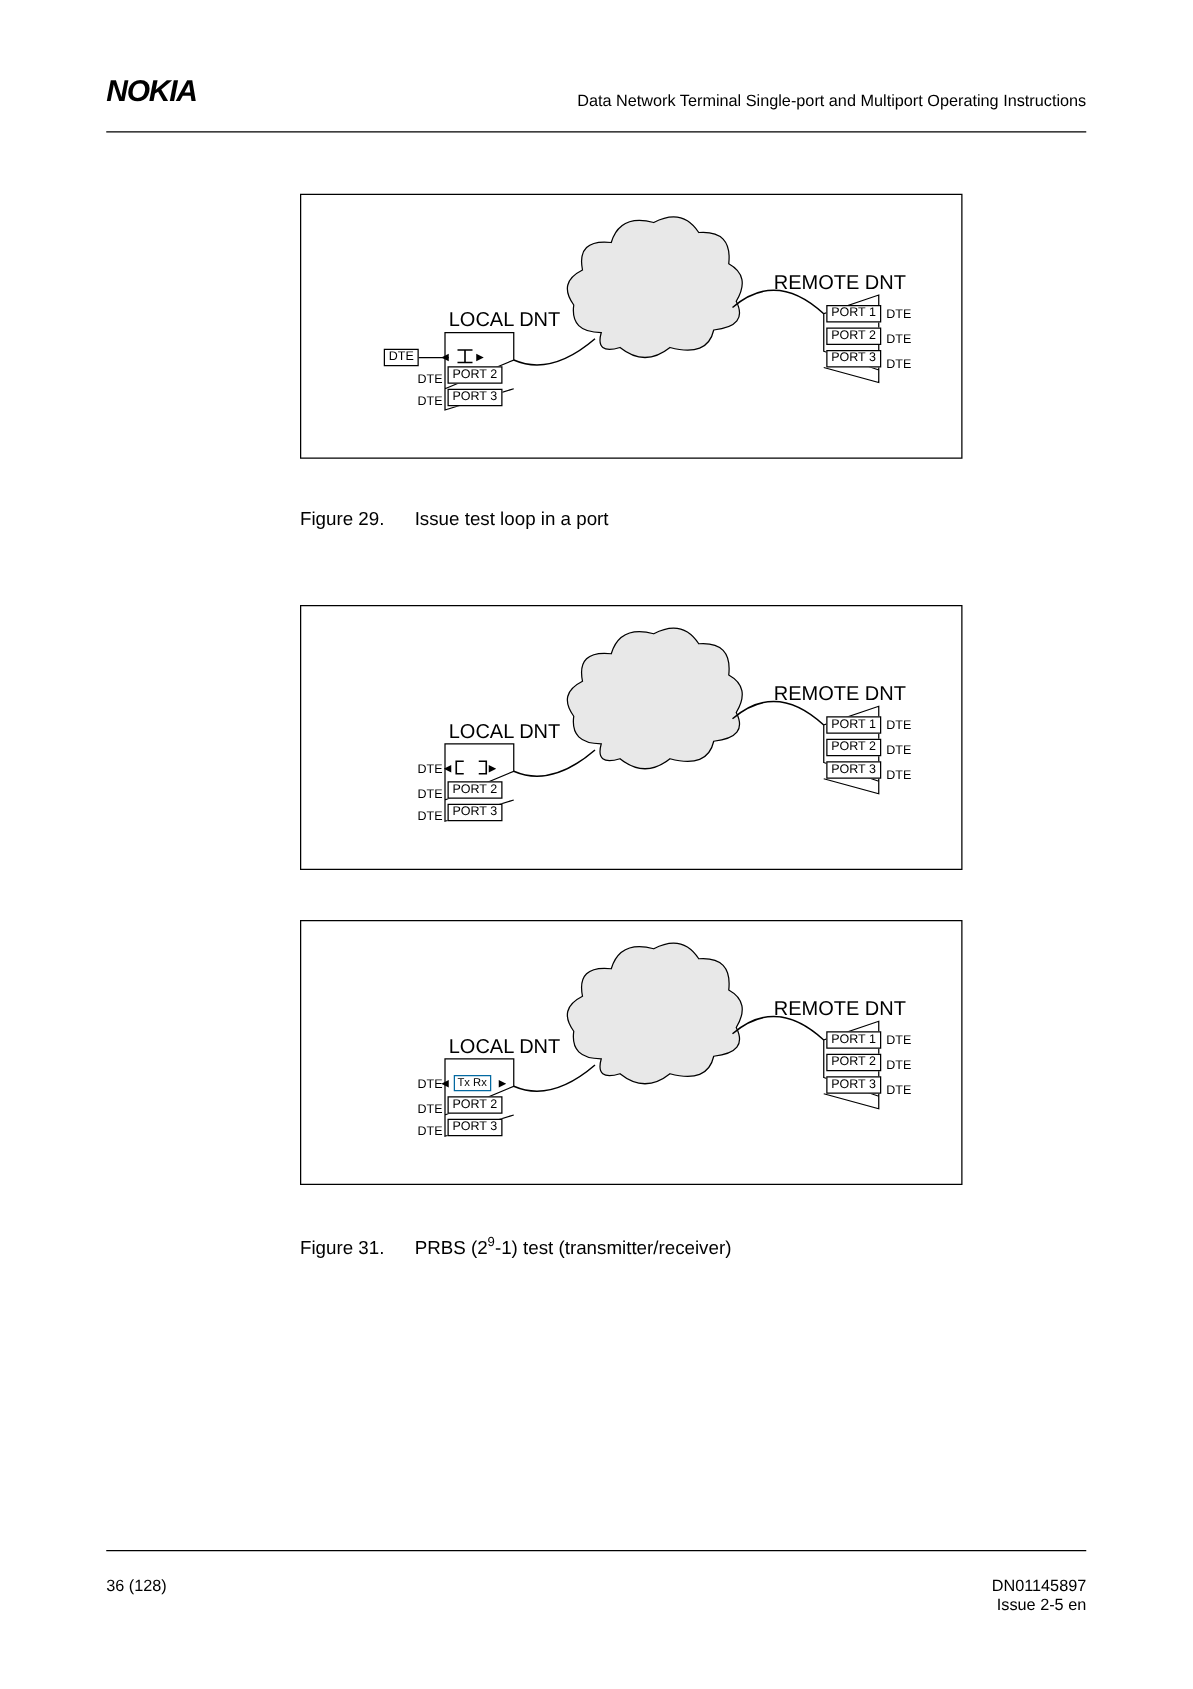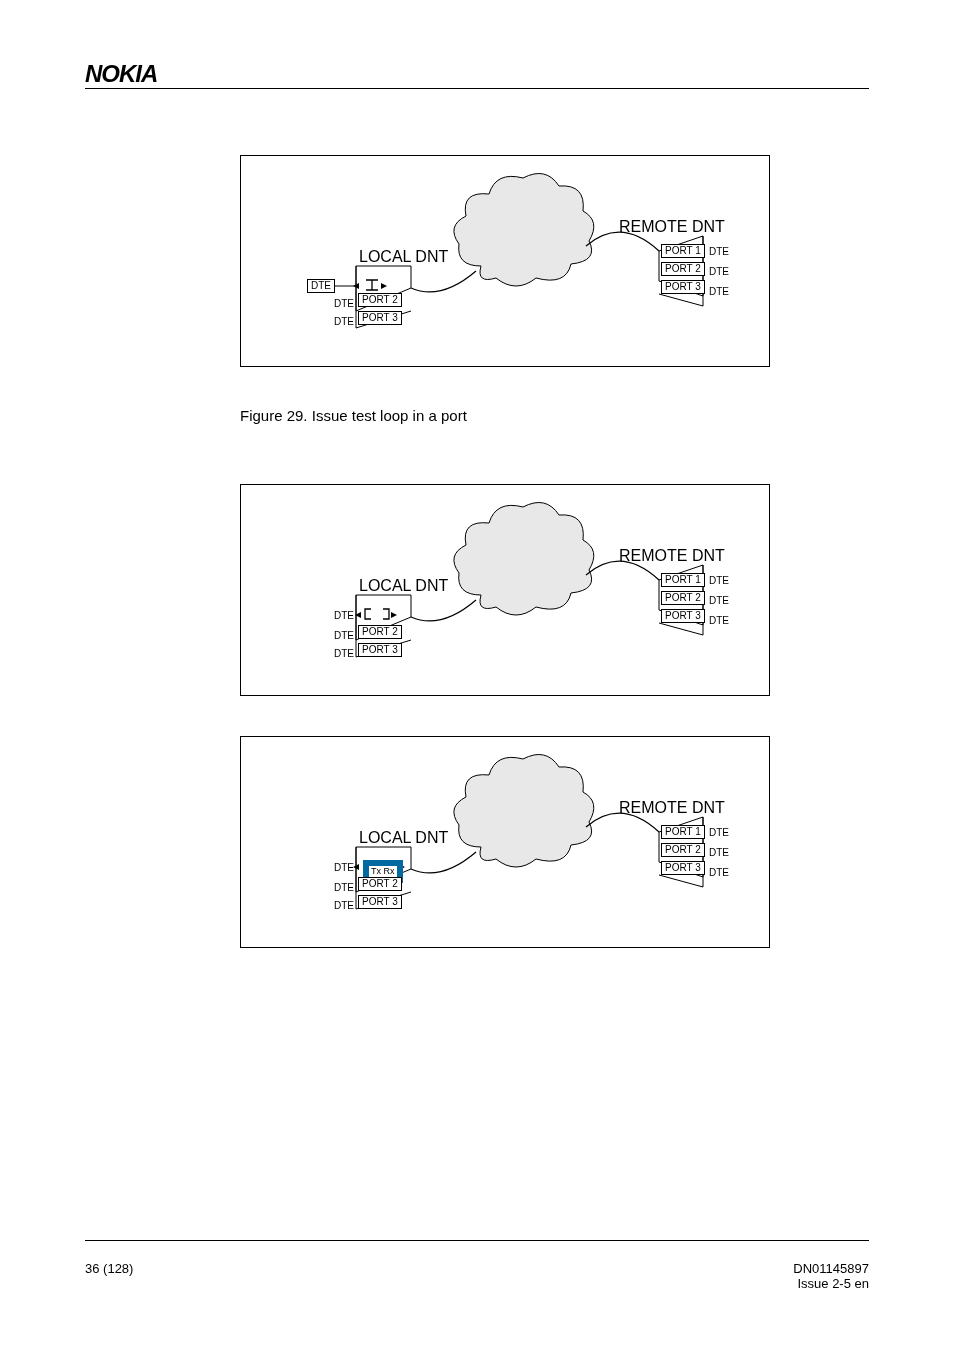--- a/index.html
+++ b/index.html
@@ -13,21 +13,21 @@
   }
   .header {
     position: absolute;
     top: 60px;
     left: 85px;
     right: 85px;
     display: flex;
     justify-content: space-between;
     align-items: flex-end;
     border-bottom: 1.5px solid #000;
-    padding-bottom: 0;
+    padding-bottom: 17px;
   }
   .logo {
     font-weight: 900;
     font-size: 24px;
     letter-spacing: -1px;
     font-style: italic;
   }
   .header-title {
     font-size: 13px;
   }
@@ -48,34 +48,34 @@
     border: 1.5px solid #000;
     width: 530px;
     height: 212px;
     position: relative;
     margin-bottom: 40px;
   }
   .caption {
     font-size: 15px;
     margin-bottom: 60px;
   }
-  .caption .fignum { }
+  .caption .fignum { margin-right: 20px; }
 
   
   .cloud {
     position: absolute;
     width: 150px;
     height: 130px;
   }
   
   .dlabel { position: absolute; font-size: 16px; white-space: nowrap; }
   .dport  { position: absolute; font-size: 10px; border: 1px solid #000; padding: 0 3px; line-height: 12px; background:#fff; }
   .ddte   { position: absolute; font-size: 10px; }
   .ddtebox{ position: absolute; font-size: 10px; border:1px solid #000; padding:0 3px; line-height:12px; background:#fff;}
-  .ddtx   { position: absolute; font-size: 9px; border:6px solid #0369a1; padding:0 2px; line-height:11px; background:#fff;text-align:right;}
+  .ddtx   { position: absolute; font-size: 9px; border:1px solid #0369a1; padding:0 2px; line-height:11px; background:#fff;text-align:right;}
 
   .footer-rule {
     position: absolute;
     left: 85px; right: 85px;
     bottom: 110px;
     border-top: 1px solid #000;
   }
   .footer {
     position: absolute;
     left: 85px; right: 85px;
@@ -86,20 +86,21 @@
   }
   .footer .mid { text-align: left; }
   .footer .right { text-align: right; }
   sup { font-size: 0.7em; vertical-align: super; }
 </style>
 </head>
 <body>
 
 <div class="header">
   <div class="logo">NOKIA</div>
+  <div class="header-title">Data Network Terminal Single-port and Multiport Operating Instructions</div>
 </div>
 
 <div class="content">
 
   <div class="figure-box">
     <svg class="cloud" style="left:210px; top:10px;" viewBox="0 0 150 130">
       <path d="M30,100 Q5,100 8,78 Q-5,60 15,50 Q10,25 38,28 Q45,5 72,12 Q95,0 108,20 Q135,18 132,45 Q150,55 138,75 Q148,95 120,98 Q115,120 85,112 Q65,128 45,112 Q25,118 30,100 Z" fill="#e8e8e8" stroke="#000" stroke-width="1"></path>
     </svg>
     <svg style="position:absolute; left:0; top:0; width:530px; height:212px;">
       <path d="M170,132 Q200,145 235,115" fill="none" stroke="#000" stroke-width="1.2"></path>
@@ -186,20 +187,24 @@
     <div class="ddte" style="left:93px; top:145px;">DTE</div>
     <div class="ddte" style="left:93px; top:163px;">DTE</div>
 
     <div class="dport" style="left:420px; top:88px;">PORT 1</div>
     <div class="dport" style="left:420px; top:106px;">PORT 2</div>
     <div class="dport" style="left:420px; top:124px;">PORT 3</div>
     <div class="ddte" style="left:468px; top:90px;">DTE</div>
     <div class="ddte" style="left:468px; top:110px;">DTE</div>
     <div class="ddte" style="left:468px; top:130px;">DTE</div>
   </div>
+  <div class="caption">
+    <span class="fignum">Figure 31.</span>
+    <span>PRBS (2</span><sup>9</sup><span>-1) test (transmitter/receiver)</span>
+  </div>
 
 </div>
 
 <div class="footer-rule"></div>
 <div class="footer">
   <div>36 (128)</div>
   <div class="right">
     <div>DN01145897</div>
     <div>Issue 2-5 en</div>
   </div>

